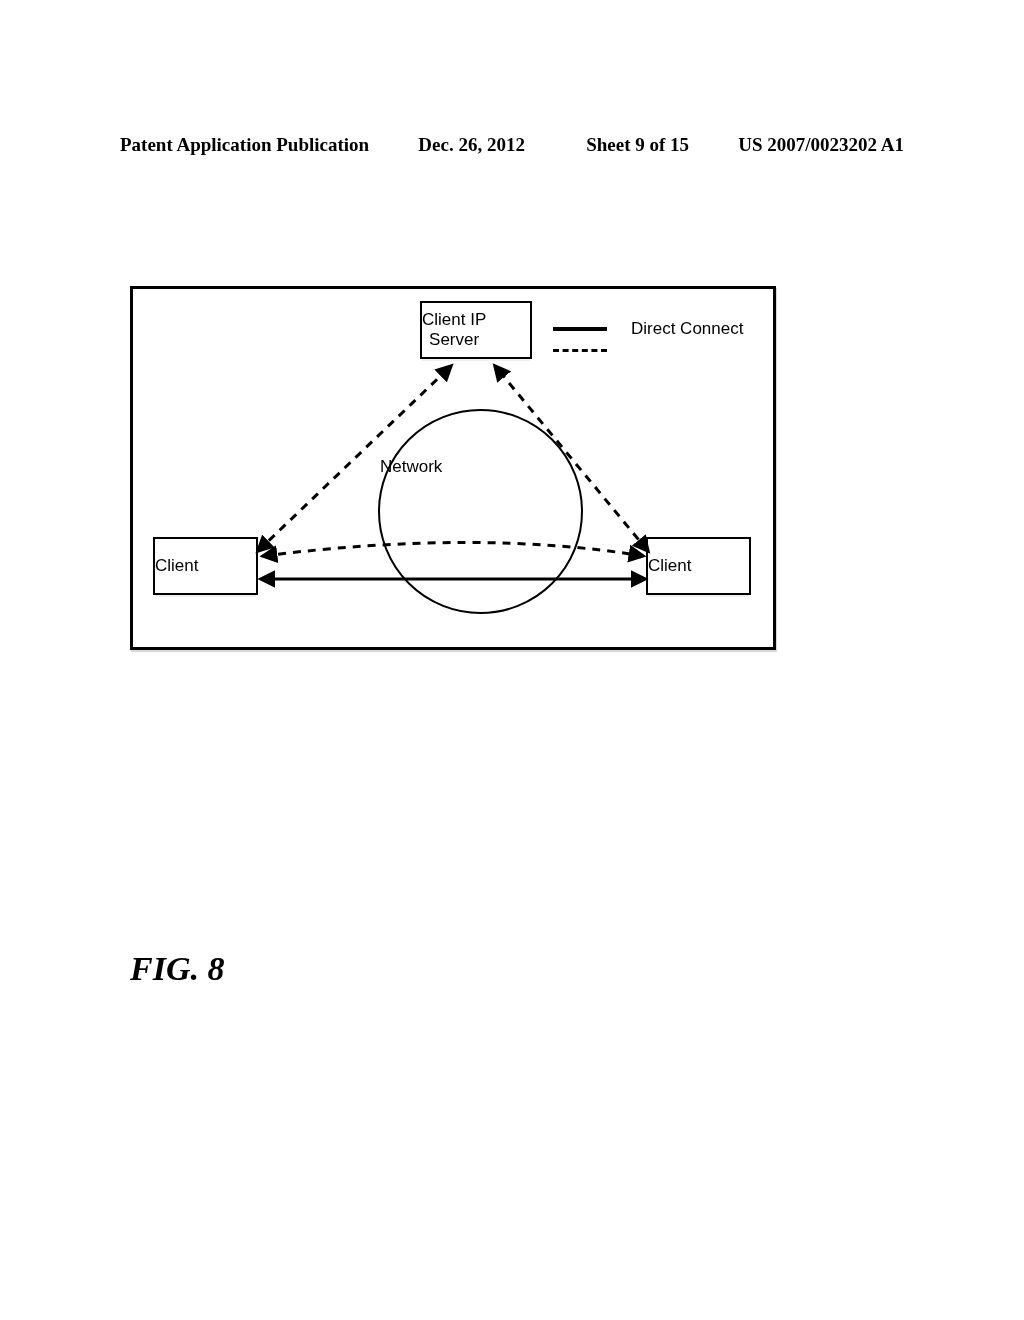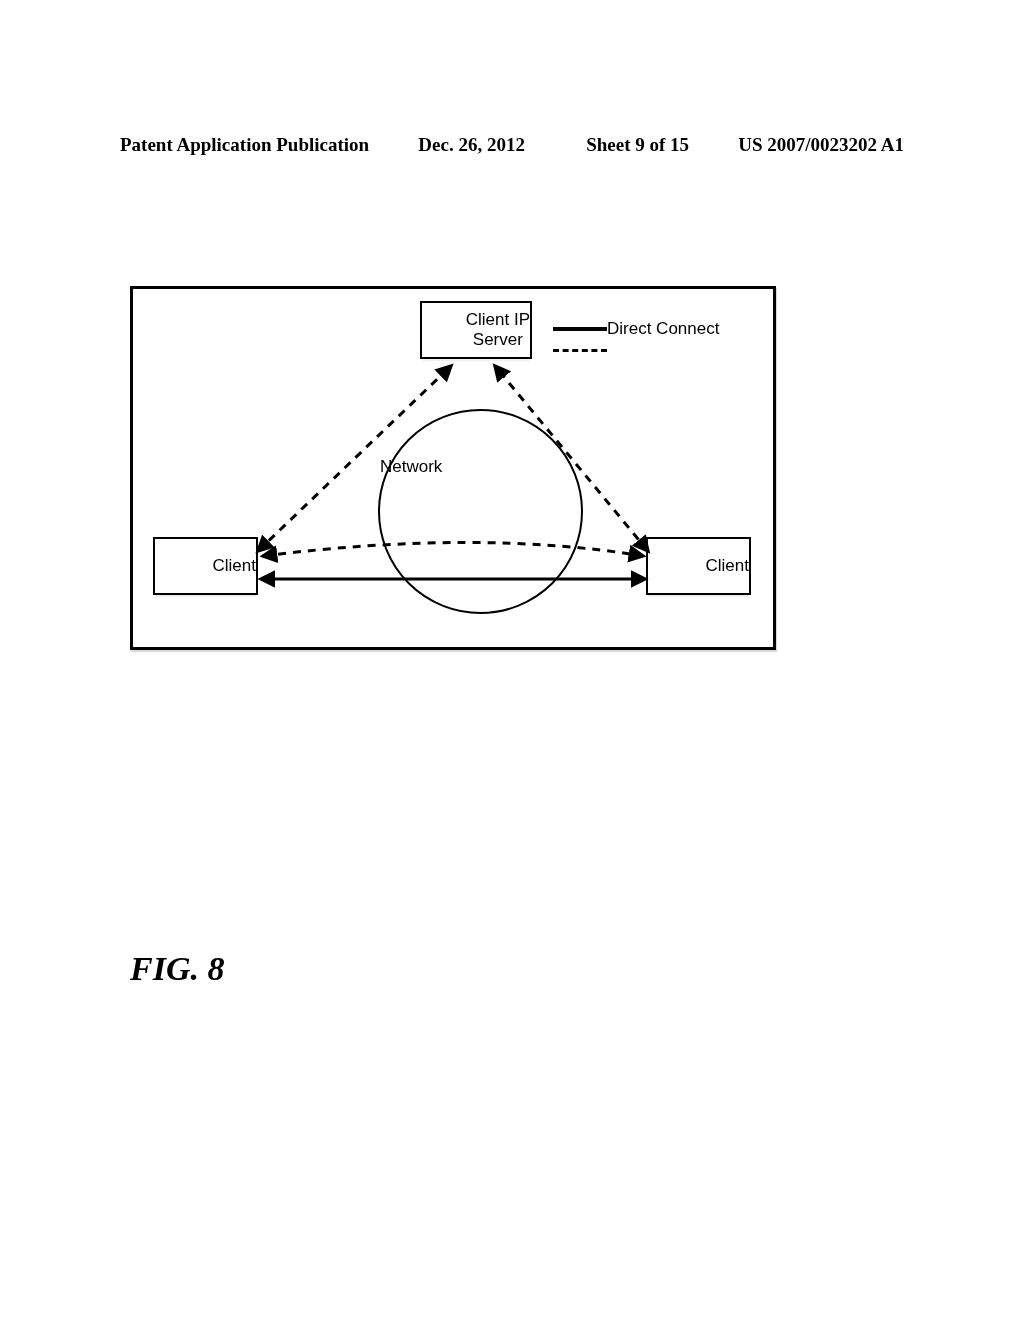--- a/index.html
+++ b/index.html
@@ -37,21 +37,21 @@
     background: #fff;
     box-shadow: 1px 2px 1px rgba(0,0,0,.15);
   }
 
   .box {
     position: absolute;
     background: #fff;
     border: 2px solid #000;
     display: flex;
     align-items: center;
-    justify-content: flex-end;
+    justify-content: flex-start;
     text-align: center;
     font-family: "Helvetica Neue", Arial, sans-serif;
     font-size: 17px;
     line-height: 1.2;
     box-sizing: border-box;
     box-shadow: 0 4px 0 -2px rgba(0,0,0,.06);
   }
   .box.server { left: 287px; top: 12px; width: 112px; height: 58px; }
   .box.client-left { left: 20px; top: 248px; width: 105px; height: 58px; }
   .box.client-right { left: 513px; top: 248px; width: 105px; height: 58px; }
@@ -77,20 +77,21 @@
     position: absolute;
     left: 420px;
     top: 30px;
     width: 200px;
     font-family: "Helvetica Neue", Arial, sans-serif;
     font-size: 17px;
   }
   .legend-row {
     display: flex;
     align-items: center;
+    gap: 24px;
     margin-bottom: 10px;
   }
   .legend-swatch {
     width: 54px;
     height: 0;
   }
   .legend-swatch.solid { border-top: 4px solid #000; }
   .legend-swatch.dashed { border-top: 3px dashed #000; }
 
   svg.arrows {

